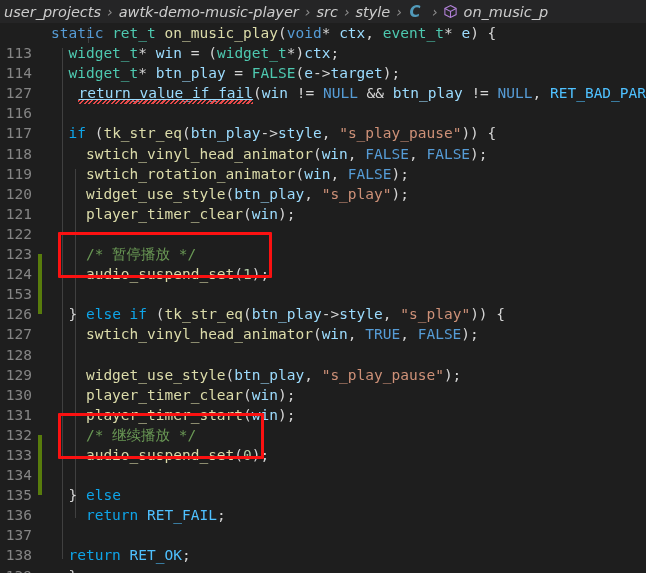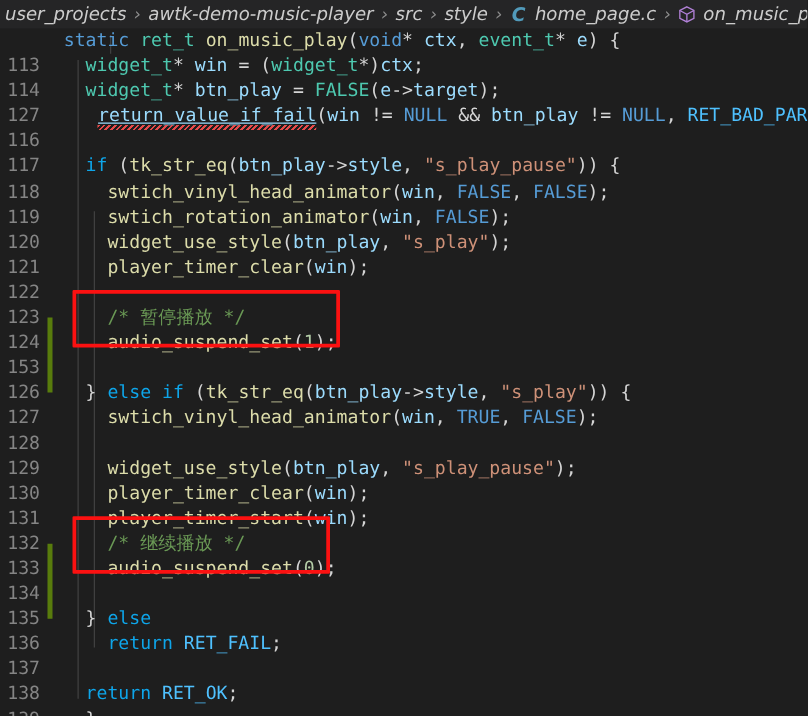--- a/index.html
+++ b/index.html
@@ -152,21 +152,20 @@
   </span>
   <span class="crumb-sep">›</span>
 
   <span class="crumb-item">
     <span class="crumb">style</span>
   </span>
   <span class="crumb-sep">›</span>
 
   <span class="crumb-item">
     <span class="crumb-ic ic-c">C</span>
-    <span class="crumb">home_page.c</span>
   </span>
   <span class="crumb-sep">›</span>
 
   <span class="crumb-item">
     <span class="crumb-ic">
       <svg width="15" height="15" viewBox="0 0 16 16">
         <path d="M8 1.6 L14 4.7 L14 11.3 L8 14.4 L2 11.3 L2 4.7 Z" fill="none" stroke="#b180d7" stroke-width="1.15"></path>
         <path d="M2 4.7 L8 7.9 L14 4.7 M8 7.9 L8 14.4" fill="none" stroke="#b180d7" stroke-width="1.15"></path>
       </svg>
     </span>

